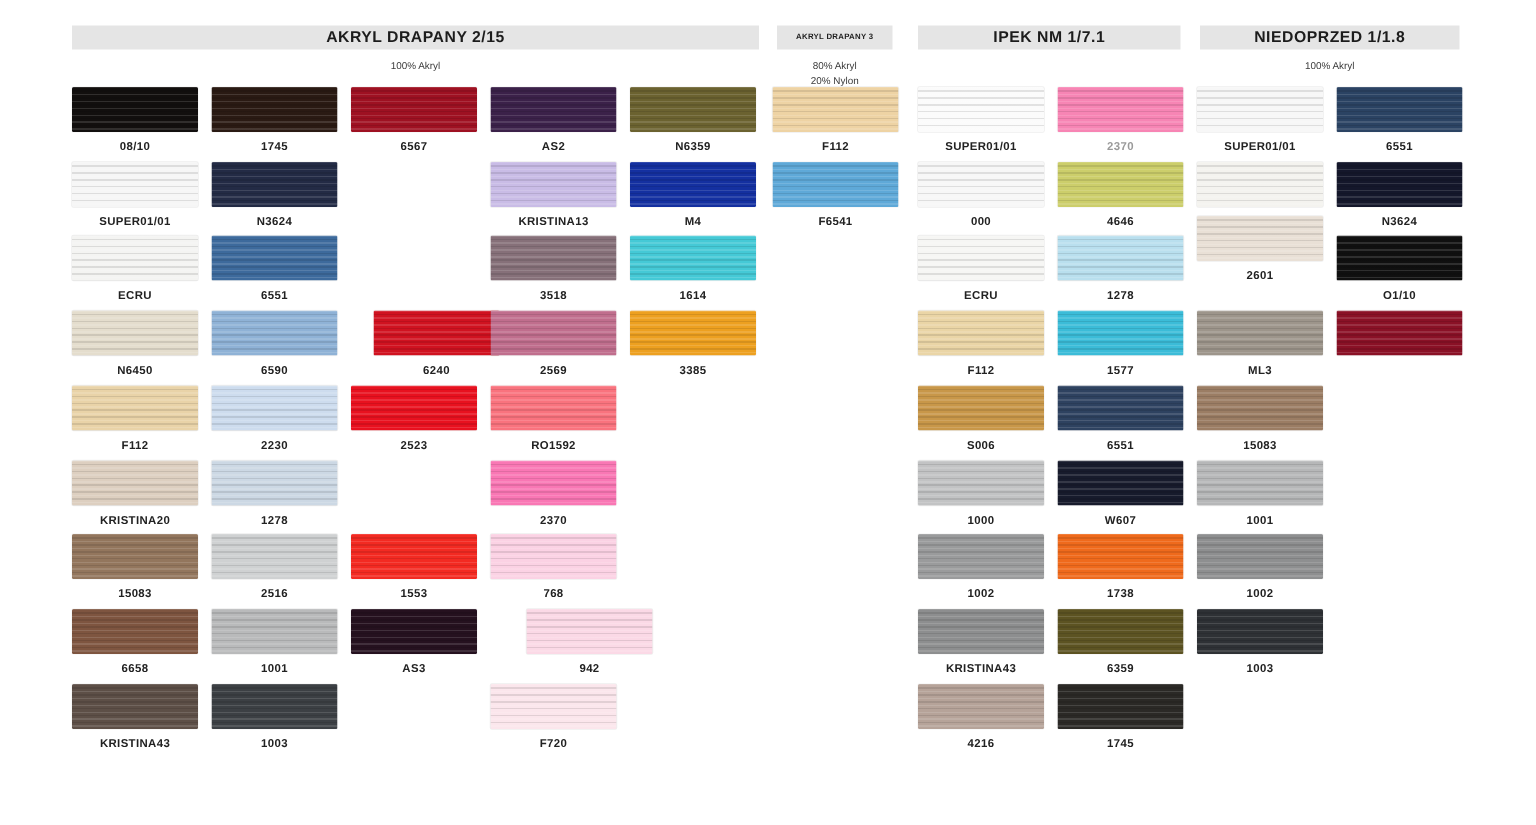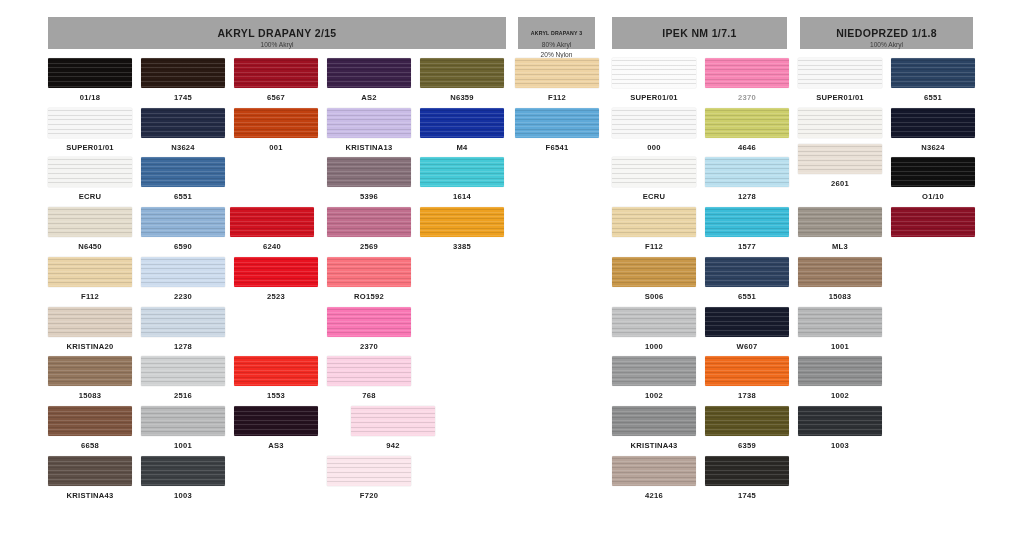--- a/index.html
+++ b/index.html
@@ -14,22 +14,22 @@
   #sheet {
     position: relative;
     width: 1024px;
     height: 550px;
     background: #fff;
   }
 
   
   .group-head {
     position: absolute;
-    background: #a3a3a3;
-    height: 32px;
+    background: #e5e5e5;
+    height: 16px;
     display: flex;
     align-items: center;
     justify-content: center;
   }
   .group-title {
     font-size: 10.5px;
     font-weight: 700;
     letter-spacing: .35px;
     color: #1c1c1c;
     white-space: nowrap;
@@ -78,21 +78,21 @@
 </head>
 <body>
 
 <div id="sheet">
     <div class="group-head" style="left: 48px; top: 17px; width: 458px;">
       <div class="group-title">AKRYL DRAPANY 2/15</div>
     </div>
     <div class="group-sub" style="left: 48px; top: 40px; width: 458px;">100% Akryl</div>
     <div class="cell" style="left: 48px; top: 58px;">
       <div class="swatch" style="background-color: rgb(18, 15, 14); background-image: repeating-linear-gradient(rgba(255, 255, 255, 0.13) 0px, rgba(255, 255, 255, 0.13) 1px, rgba(0, 0, 0, 0) 1px, rgba(0, 0, 0, 0) 2.2px, rgba(0, 0, 0, 0.1) 2.2px, rgba(0, 0, 0, 0.1) 3.2px, rgba(0, 0, 0, 0) 3.2px, rgba(0, 0, 0, 0) 4.6px);"></div>
-      <div class="code">01/18</div>
+      <div class="code">08/10</div>
     </div>
     <div class="cell" style="left: 141px; top: 58px;">
       <div class="swatch" style="background-color: rgb(42, 26, 19); background-image: repeating-linear-gradient(rgba(255, 255, 255, 0.13) 0px, rgba(255, 255, 255, 0.13) 1px, rgba(0, 0, 0, 0) 1px, rgba(0, 0, 0, 0) 2.2px, rgba(0, 0, 0, 0.1) 2.2px, rgba(0, 0, 0, 0.1) 3.2px, rgba(0, 0, 0, 0) 3.2px, rgba(0, 0, 0, 0) 4.6px);"></div>
       <div class="code">1745</div>
     </div>
     <div class="cell" style="left: 234px; top: 58px;">
       <div class="swatch" style="background-color: rgb(158, 17, 34); background-image: repeating-linear-gradient(rgba(255, 255, 255, 0.13) 0px, rgba(255, 255, 255, 0.13) 1px, rgba(0, 0, 0, 0) 1px, rgba(0, 0, 0, 0) 2.2px, rgba(0, 0, 0, 0.1) 2.2px, rgba(0, 0, 0, 0.1) 3.2px, rgba(0, 0, 0, 0) 3.2px, rgba(0, 0, 0, 0) 4.6px);"></div>
       <div class="code">6567</div>
     </div>
     <div class="cell" style="left: 327px; top: 58px;">
@@ -104,57 +104,53 @@
       <div class="code">N6359</div>
     </div>
     <div class="cell" style="left: 48px; top: 107.7px;">
       <div class="swatch pale" style="background-color: rgb(246, 246, 246); background-image: repeating-linear-gradient(rgba(255, 255, 255, 0.13) 0px, rgba(255, 255, 255, 0.13) 1px, rgba(0, 0, 0, 0) 1px, rgba(0, 0, 0, 0) 2.2px, rgba(0, 0, 0, 0.1) 2.2px, rgba(0, 0, 0, 0.1) 3.2px, rgba(0, 0, 0, 0) 3.2px, rgba(0, 0, 0, 0) 4.6px);"></div>
       <div class="code">SUPER01/01</div>
     </div>
     <div class="cell" style="left: 141px; top: 107.7px;">
       <div class="swatch" style="background-color: rgb(35, 43, 69); background-image: repeating-linear-gradient(rgba(255, 255, 255, 0.13) 0px, rgba(255, 255, 255, 0.13) 1px, rgba(0, 0, 0, 0) 1px, rgba(0, 0, 0, 0) 2.2px, rgba(0, 0, 0, 0.1) 2.2px, rgba(0, 0, 0, 0.1) 3.2px, rgba(0, 0, 0, 0) 3.2px, rgba(0, 0, 0, 0) 4.6px);"></div>
       <div class="code">N3624</div>
     </div>
-    <div class="cell" style="left: 234px; top: 107.7px;">
-      <div class="swatch" style="background-color: rgb(193, 64, 15); background-image: repeating-linear-gradient(rgba(255, 255, 255, 0.13) 0px, rgba(255, 255, 255, 0.13) 1px, rgba(0, 0, 0, 0) 1px, rgba(0, 0, 0, 0) 2.2px, rgba(0, 0, 0, 0.1) 2.2px, rgba(0, 0, 0, 0.1) 3.2px, rgba(0, 0, 0, 0) 3.2px, rgba(0, 0, 0, 0) 4.6px);"></div>
-      <div class="code">001</div>
-    </div>
     <div class="cell" style="left: 327px; top: 107.7px;">
       <div class="swatch pale" style="background-color: rgb(201, 188, 230); background-image: repeating-linear-gradient(rgba(255, 255, 255, 0.13) 0px, rgba(255, 255, 255, 0.13) 1px, rgba(0, 0, 0, 0) 1px, rgba(0, 0, 0, 0) 2.2px, rgba(0, 0, 0, 0.1) 2.2px, rgba(0, 0, 0, 0.1) 3.2px, rgba(0, 0, 0, 0) 3.2px, rgba(0, 0, 0, 0) 4.6px);"></div>
       <div class="code">KRISTINA13</div>
     </div>
     <div class="cell" style="left: 420px; top: 107.7px;">
       <div class="swatch" style="background-color: rgb(20, 48, 160); background-image: repeating-linear-gradient(rgba(255, 255, 255, 0.13) 0px, rgba(255, 255, 255, 0.13) 1px, rgba(0, 0, 0, 0) 1px, rgba(0, 0, 0, 0) 2.2px, rgba(0, 0, 0, 0.1) 2.2px, rgba(0, 0, 0, 0.1) 3.2px, rgba(0, 0, 0, 0) 3.2px, rgba(0, 0, 0, 0) 4.6px);"></div>
       <div class="code">M4</div>
     </div>
     <div class="cell" style="left: 48px; top: 157.4px;">
       <div class="swatch pale" style="background-color: rgb(244, 244, 242); background-image: repeating-linear-gradient(rgba(255, 255, 255, 0.13) 0px, rgba(255, 255, 255, 0.13) 1px, rgba(0, 0, 0, 0) 1px, rgba(0, 0, 0, 0) 2.2px, rgba(0, 0, 0, 0.1) 2.2px, rgba(0, 0, 0, 0.1) 3.2px, rgba(0, 0, 0, 0) 3.2px, rgba(0, 0, 0, 0) 4.6px);"></div>
       <div class="code">ECRU</div>
     </div>
     <div class="cell" style="left: 141px; top: 157.4px;">
       <div class="swatch" style="background-color: rgb(61, 106, 156); background-image: repeating-linear-gradient(rgba(255, 255, 255, 0.13) 0px, rgba(255, 255, 255, 0.13) 1px, rgba(0, 0, 0, 0) 1px, rgba(0, 0, 0, 0) 2.2px, rgba(0, 0, 0, 0.1) 2.2px, rgba(0, 0, 0, 0.1) 3.2px, rgba(0, 0, 0, 0) 3.2px, rgba(0, 0, 0, 0) 4.6px);"></div>
       <div class="code">6551</div>
     </div>
     <div class="cell" style="left: 327px; top: 157.4px;">
       <div class="swatch" style="background-color: rgb(134, 112, 121); background-image: repeating-linear-gradient(rgba(255, 255, 255, 0.13) 0px, rgba(255, 255, 255, 0.13) 1px, rgba(0, 0, 0, 0) 1px, rgba(0, 0, 0, 0) 2.2px, rgba(0, 0, 0, 0.1) 2.2px, rgba(0, 0, 0, 0.1) 3.2px, rgba(0, 0, 0, 0) 3.2px, rgba(0, 0, 0, 0) 4.6px);"></div>
-      <div class="code">5396</div>
+      <div class="code">3518</div>
     </div>
     <div class="cell" style="left: 420px; top: 157.4px;">
       <div class="swatch" style="background-color: rgb(69, 201, 214); background-image: repeating-linear-gradient(rgba(255, 255, 255, 0.13) 0px, rgba(255, 255, 255, 0.13) 1px, rgba(0, 0, 0, 0) 1px, rgba(0, 0, 0, 0) 2.2px, rgba(0, 0, 0, 0.1) 2.2px, rgba(0, 0, 0, 0.1) 3.2px, rgba(0, 0, 0, 0) 3.2px, rgba(0, 0, 0, 0) 4.6px);"></div>
       <div class="code">1614</div>
     </div>
     <div class="cell" style="left: 48px; top: 207.1px;">
       <div class="swatch pale" style="background-color: rgb(228, 221, 205); background-image: repeating-linear-gradient(rgba(255, 255, 255, 0.13) 0px, rgba(255, 255, 255, 0.13) 1px, rgba(0, 0, 0, 0) 1px, rgba(0, 0, 0, 0) 2.2px, rgba(0, 0, 0, 0.1) 2.2px, rgba(0, 0, 0, 0.1) 3.2px, rgba(0, 0, 0, 0) 3.2px, rgba(0, 0, 0, 0) 4.6px);"></div>
       <div class="code">N6450</div>
     </div>
     <div class="cell" style="left: 141px; top: 207.1px;">
       <div class="swatch" style="background-color: rgb(143, 178, 214); background-image: repeating-linear-gradient(rgba(255, 255, 255, 0.13) 0px, rgba(255, 255, 255, 0.13) 1px, rgba(0, 0, 0, 0) 1px, rgba(0, 0, 0, 0) 2.2px, rgba(0, 0, 0, 0.1) 2.2px, rgba(0, 0, 0, 0.1) 3.2px, rgba(0, 0, 0, 0) 3.2px, rgba(0, 0, 0, 0) 4.6px);"></div>
       <div class="code">6590</div>
     </div>
-    <div class="cell" style="left: 230px; top: 207.1px;">
+    <div class="cell" style="left: 249px; top: 207.1px;">
       <div class="swatch" style="background-color: rgb(208, 18, 32); background-image: repeating-linear-gradient(rgba(255, 255, 255, 0.13) 0px, rgba(255, 255, 255, 0.13) 1px, rgba(0, 0, 0, 0) 1px, rgba(0, 0, 0, 0) 2.2px, rgba(0, 0, 0, 0.1) 2.2px, rgba(0, 0, 0, 0.1) 3.2px, rgba(0, 0, 0, 0) 3.2px, rgba(0, 0, 0, 0) 4.6px);"></div>
       <div class="code">6240</div>
     </div>
     <div class="cell" style="left: 327px; top: 207.1px;">
       <div class="swatch" style="background-color: rgb(192, 110, 141); background-image: repeating-linear-gradient(rgba(255, 255, 255, 0.13) 0px, rgba(255, 255, 255, 0.13) 1px, rgba(0, 0, 0, 0) 1px, rgba(0, 0, 0, 0) 2.2px, rgba(0, 0, 0, 0.1) 2.2px, rgba(0, 0, 0, 0.1) 3.2px, rgba(0, 0, 0, 0) 3.2px, rgba(0, 0, 0, 0) 4.6px);"></div>
       <div class="code">2569</div>
     </div>
     <div class="cell" style="left: 420px; top: 207.1px;">
       <div class="swatch" style="background-color: rgb(237, 160, 32); background-image: repeating-linear-gradient(rgba(255, 255, 255, 0.13) 0px, rgba(255, 255, 255, 0.13) 1px, rgba(0, 0, 0, 0) 1px, rgba(0, 0, 0, 0) 2.2px, rgba(0, 0, 0, 0.1) 2.2px, rgba(0, 0, 0, 0.1) 3.2px, rgba(0, 0, 0, 0) 3.2px, rgba(0, 0, 0, 0) 4.6px);"></div>
       <div class="code">3385</div>

